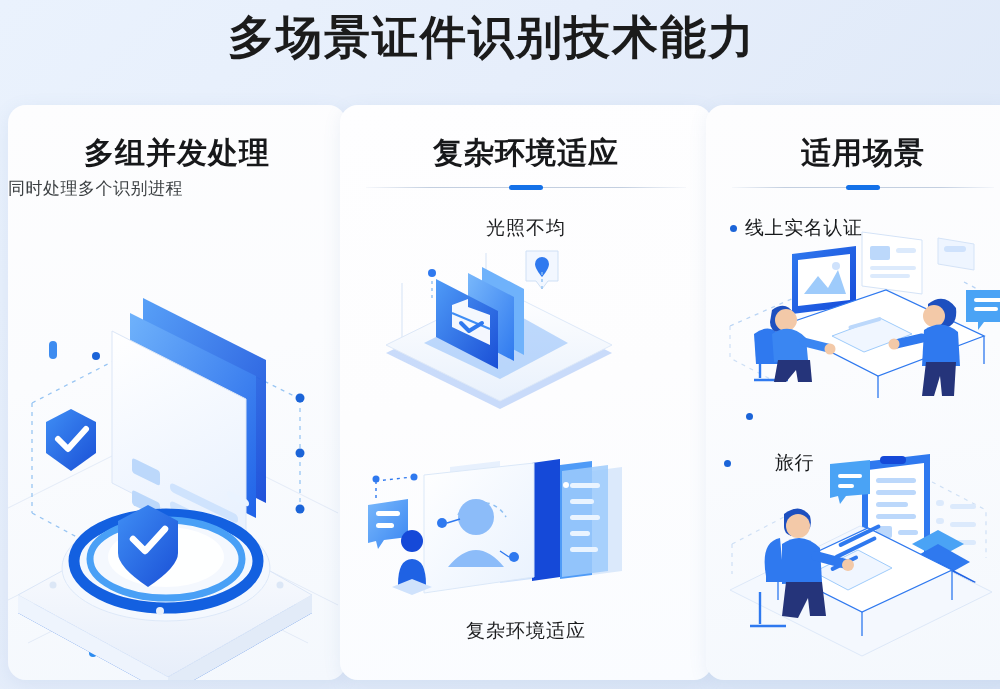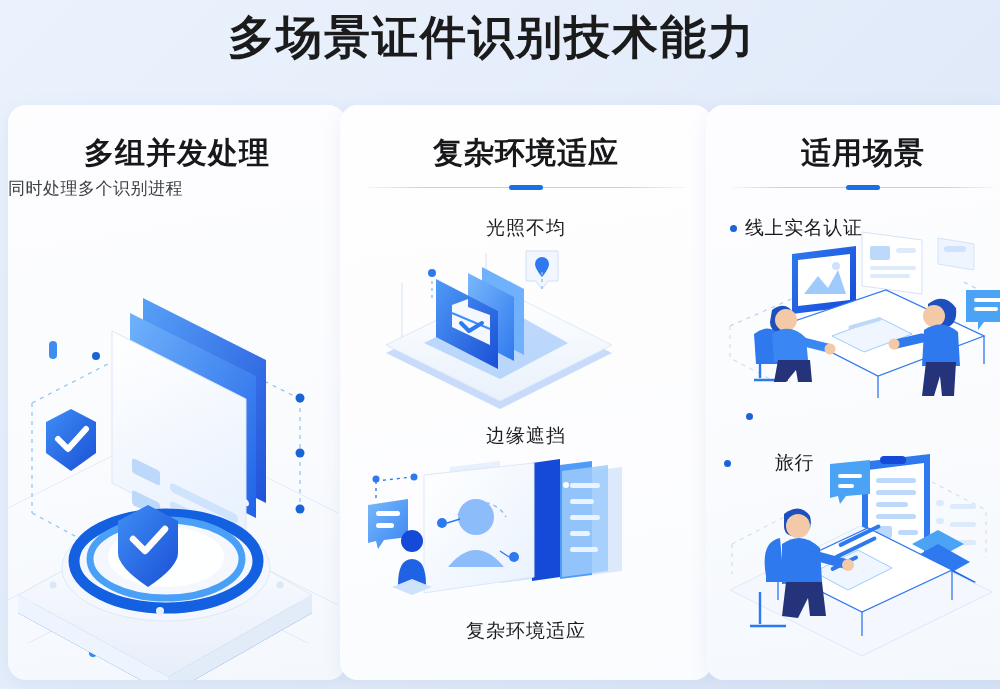--- a/index.html
+++ b/index.html
@@ -206,21 +206,20 @@
         <path d="M74 34 L136 66 L136 124 L74 92 Z" fill="url(#c2f1)"></path>
 
         <g transform="translate(88,52)">
           <path d="M2 8 L18 2 L18 10 L40 18 L40 48 L2 30 Z" fill="#ffffff" opacity=".95"></path>
           <path d="M2 16 L40 32" stroke="#3f8ef5" stroke-width="2"></path>
           <path d="M11 26 L19 34 L32 26" stroke="#2f79ef" stroke-width="4" fill="none" stroke-linecap="round" stroke-linejoin="round"></path>
         </g>
       </svg>
     </div>
 
-    <div class="label" style="top:318px;">边缘遮挡</div>
 
     <div class="illu" style="left:14px;top:348px;width:292px;height:160px;">
       <svg width="292" height="160" viewBox="0 0 292 160">
         <defs>
           <linearGradient id="c2p1" x1="0" y1="0" x2="1" y2="1">
             <stop offset="0" stop-color="#ffffff"></stop>
               <stop offset="1" stop-color="#e9f2fe"></stop>
           </linearGradient>
           <linearGradient id="c2p2" x1="0" y1="0" x2="1" y2="1">
             <stop offset="0" stop-color="#79b8fb"></stop>

